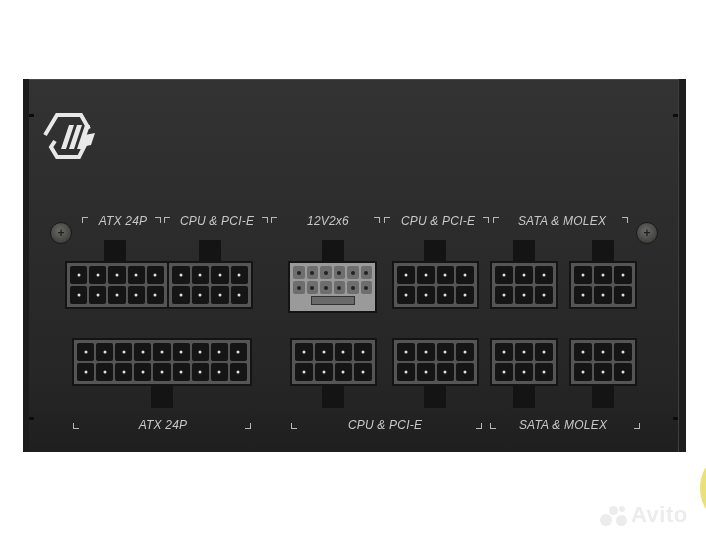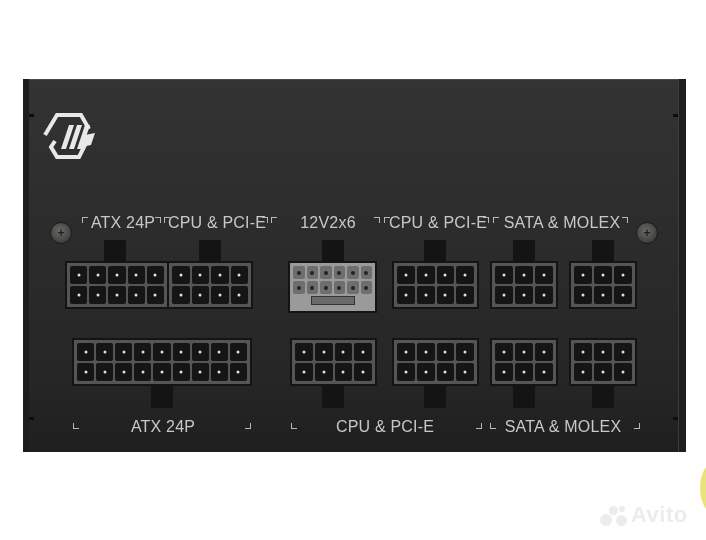--- a/index.html
+++ b/index.html
@@ -16,22 +16,22 @@
   .notch { position:absolute; width:5px; height:3px; background:#0c0c0c; }
   .logo { position:absolute; left:41px; top:105px; width:60px; height:60px; }
   .screw {
     position:absolute; width:22px; height:22px; border-radius:50%;
     background: radial-gradient(circle at 45% 40%, #6a6a66 0%, #4a4a47 55%, #2f2f2d 100%);
     border: 1px solid #1a1a1a;
     display:flex; align-items:center; justify-content:center;
     color:#1f1f1f; font-size:12px; line-height:1; font-weight:bold;
   }
   .label {
-    position:absolute; color:#c8c8c8; font-size:16px; letter-spacing:0.2px;
-    white-space:nowrap; transform: translateX(-50%);
+    position:absolute; color:#c8c8c8; font-size:12px; letter-spacing:0.2px;
+    white-space:nowrap; transform: translateX(-50%); font-style: italic;
   }
   .br { position:absolute; width:6px; height:6px; border-color:#b8b8b8; border-style:solid; border-width:0; }
   .br.tl { border-top-width:1.5px; border-left-width:1.5px; }
   .br.tr { border-top-width:1.5px; border-right-width:1.5px; }
   .br.bl { border-bottom-width:1.5px; border-left-width:1.5px; }
   .br.brr { border-bottom-width:1.5px; border-right-width:1.5px; }
   .conn {
     position:absolute; background:#555555; border:2px solid #141414;
     padding:3px; display:grid; gap:2px;
   }

